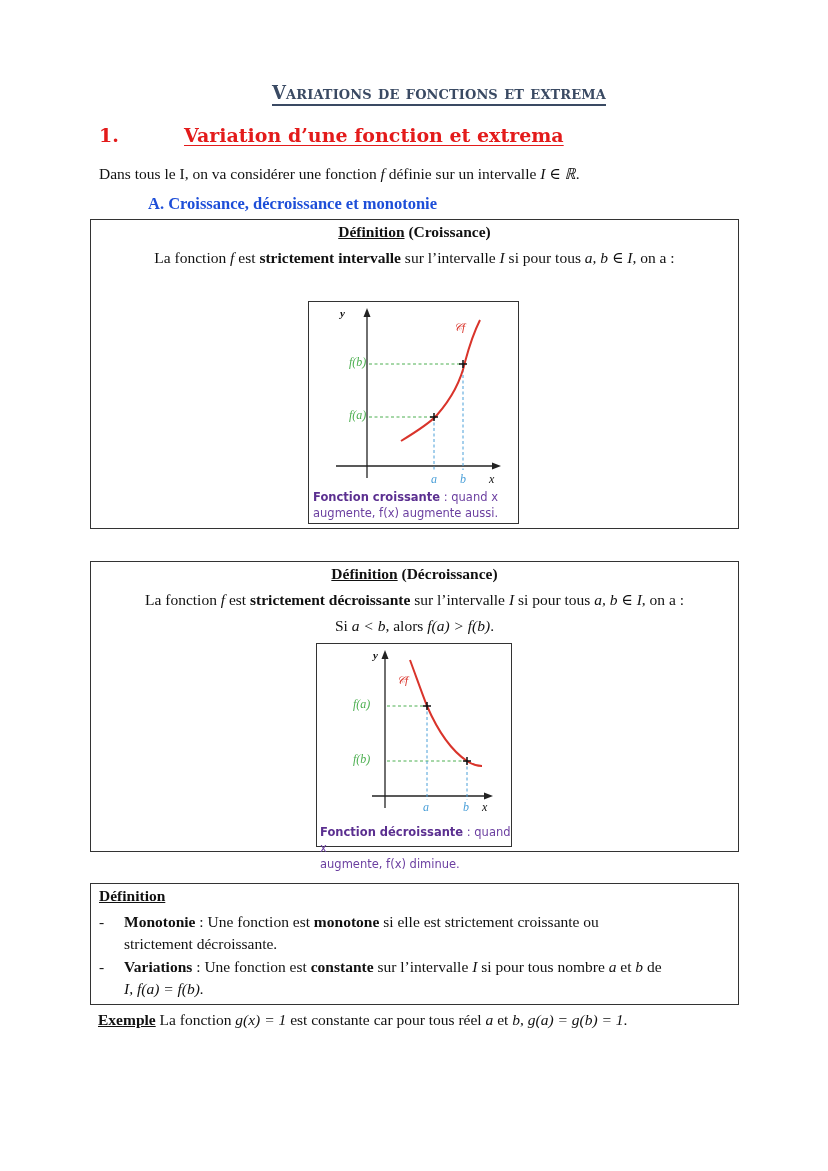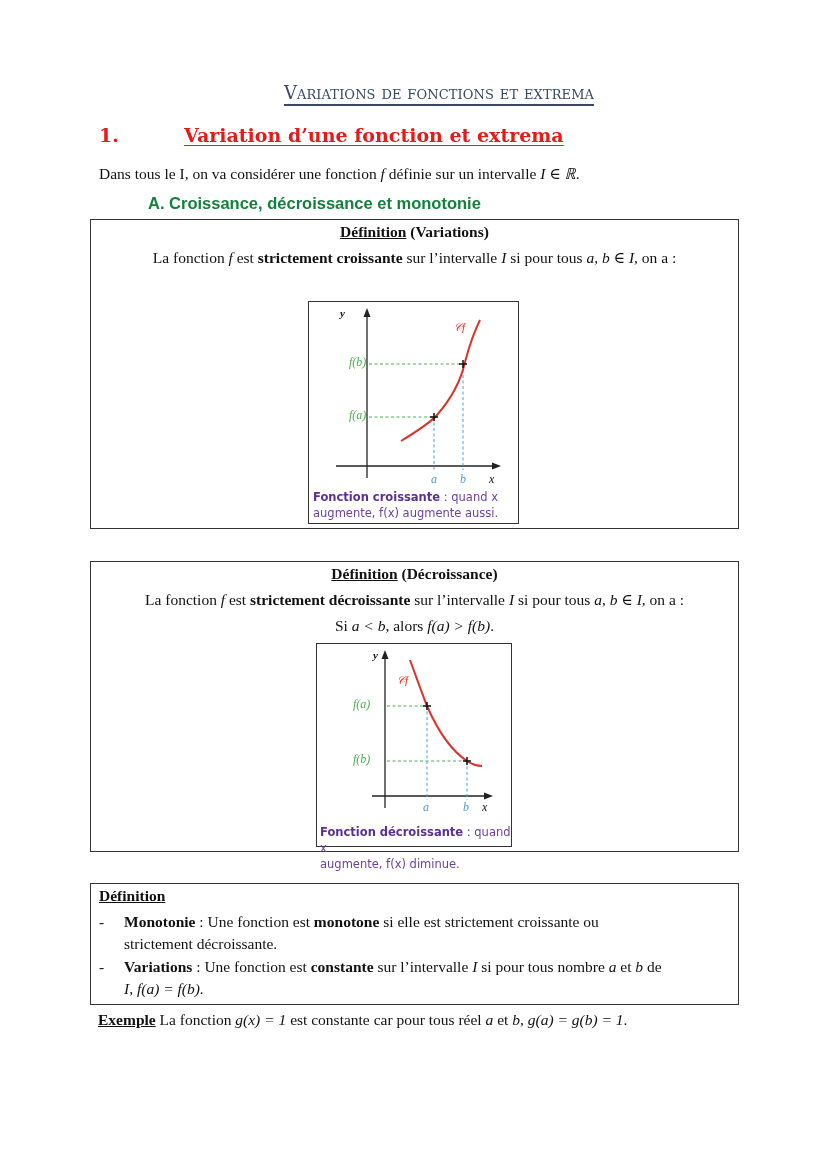--- a/index.html
+++ b/index.html
@@ -1,27 +1,27 @@
 <!DOCTYPE html>
 <html><head>
 <meta charset="utf-8">
 <style>
   html, body { margin: 0; padding: 0; background: #ffffff; }
   body { width: 828px; height: 1171px; position: relative; overflow: hidden;
          font-family: "Liberation Serif", "DejaVu Serif", serif; color: #111; }
   .abs { position: absolute; }
   .title { left: 0; width: 828px; top: 82px; text-align: center; padding-left: 50px; box-sizing: border-box;
-           font-family: "DejaVu Serif", serif; font-weight: normal; color: #3a4a63; font-size: 16px;
+           font-family: "DejaVu Serif", serif; font-weight: bold; color: #3a4a63; font-size: 16px;
            letter-spacing: 0.1px; }
   .title span { border-bottom: 2px solid #3a4a63; padding-bottom: 1px; font-variant: small-caps; font-size: 18px; }
   .sec1 { left: 99px; top: 124px; font-family: "DejaVu Serif", serif; font-weight: bold; color: #e31b1b; font-size: 19px; }
   .sec1 .num { display: inline-block; width: 49px; }
   .sec1 .txt { text-decoration: underline; text-underline-offset: 3px; margin-left: 36px; }
   .intro { left: 99px; top: 162px; font-size: 15.5px; }
-  .subA { left: 148px; top: 194px; font-family: Liberation Sans, sans-serif; font-weight: bold; color: #15803d; font-size: 16.5px; }
+  .subA { left: 148px; top: 194px; font-family: Liberation Serif, serif; font-weight: bold; color: #1d4ed8; font-size: 16.5px; }
   .box { position: absolute; border: 1.3px solid #333; box-sizing: border-box; }
   .center { text-align: center; width: 100%; }
   .line { position: absolute; font-size: 15.5px; white-space: nowrap; }
   .u { text-decoration: underline; font-weight: bold; }
   b { font-weight: bold; }
   i.m { font-style: italic; }
   .graph { position: absolute; border: 1.4px solid #333; background: #fff; box-sizing: border-box; }
   .caption { position: absolute; font-family: "DejaVu Sans", sans-serif; font-size: 11.5px; color: #6b3fa0; line-height: 16px; }
   .caption b { font-weight: bold; color: #5b2f90; margin-top: 31px; }
   .bullet { position: absolute; font-size: 15.5px; }
@@ -39,24 +39,24 @@
 </div>
 
 <div class="abs intro">
   <span>Dans tous le I, on va considérer une fonction </span><i class="m">f</i><span> définie sur un intervalle </span><i class="m">I ∈ ℝ</i><span>.</span>
 </div>
 
 <div class="abs subA">A.  Croissance, décroissance et monotonie</div>
 
 <div class="box" style="left:90px; top:219px; width:649px; height:310px;">
   <div class="line center" style="top:3px;">
-    <span class="u">Définition</span><b> (Variations)</b>
+    <span class="u">Définition</span><b> (Croissance)</b>
   </div>
   <div class="line center" style="top:29px;">
-    <span>La fonction </span><i class="m">f</i><span> est </span><b>strictement croissante</b><span> sur l’intervalle </span><i class="m">I</i><span> si pour tous </span><i class="m">a, b ∈ I</i><span>, on a :</span>
+    <span>La fonction </span><i class="m">f</i><span> est </span><b>strictement intervalle</b><span> sur l’intervalle </span><i class="m">I</i><span> si pour tous </span><i class="m">a, b ∈ I</i><span>, on a :</span>
   </div>
 
   <div class="graph" style="left:217px; top:81px; width:211px; height:223px;">
     <svg width="209" height="221" viewBox="0 0 209 221">
 
       <line x1="58" y1="176" x2="58" y2="12" stroke="#222" stroke-width="1.3"></line>
       <polygon points="58,6 54.5,15 61.5,15" fill="#222"></polygon>
       <line x1="27" y1="164" x2="186" y2="164" stroke="#222" stroke-width="1.3"></line>
       <polygon points="192,164 183,160.5 183,167.5" fill="#222"></polygon>
 

